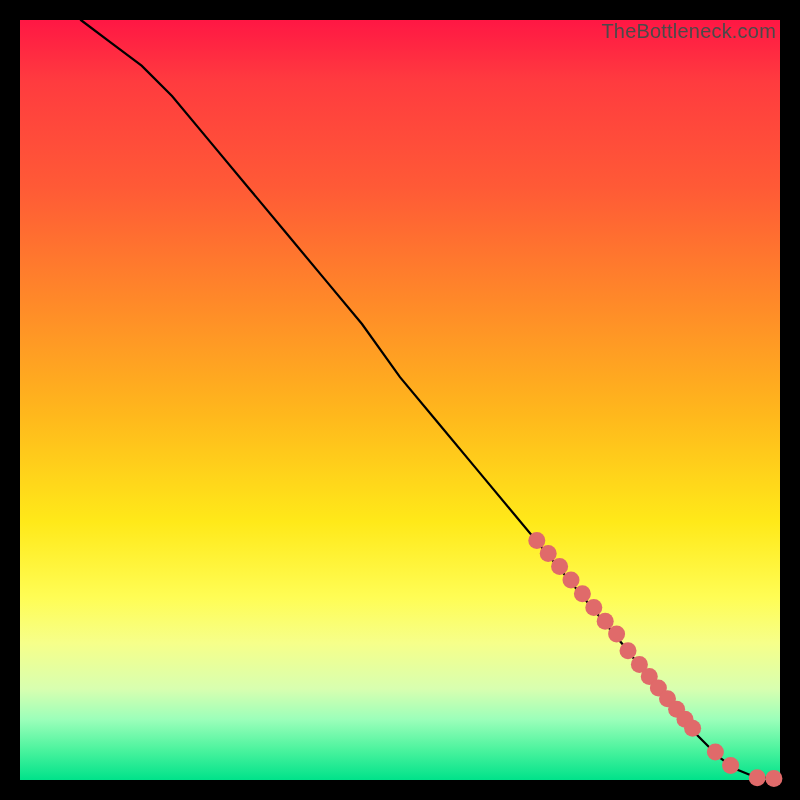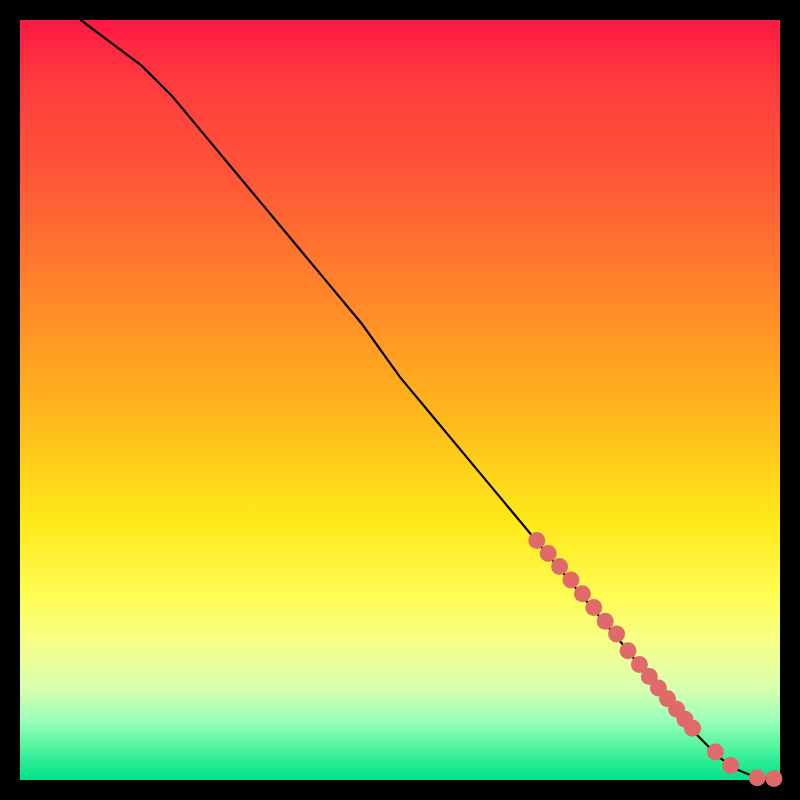--- a/index.html
+++ b/index.html
@@ -94,13 +94,14 @@
         <circle cx="647.5" cy="678.7" r="8.5" class="marker"></circle>
         <circle cx="656.6" cy="689.3" r="8.5" class="marker"></circle>
         <circle cx="665.0" cy="699.2" r="8.5" class="marker"></circle>
         <circle cx="672.6" cy="708.3" r="8.5" class="marker"></circle>
         <circle cx="695.4" cy="731.9" r="8.5" class="marker"></circle>
         <circle cx="710.6" cy="745.6" r="8.5" class="marker"></circle>
         <circle cx="737.2" cy="757.7" r="8.5" class="marker"></circle>
         <circle cx="753.9" cy="758.5" r="8.5" class="marker"></circle>
       </g>
   </svg>
+  <div class="watermark">TheBottleneck.com</div>
 </div>
 
 </body></html>

